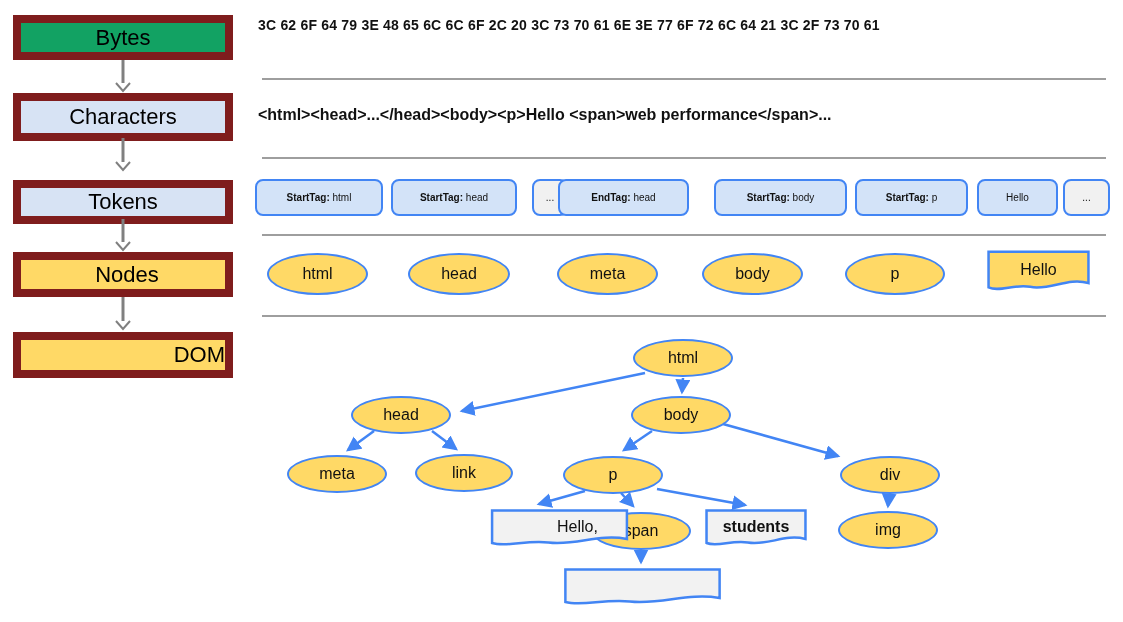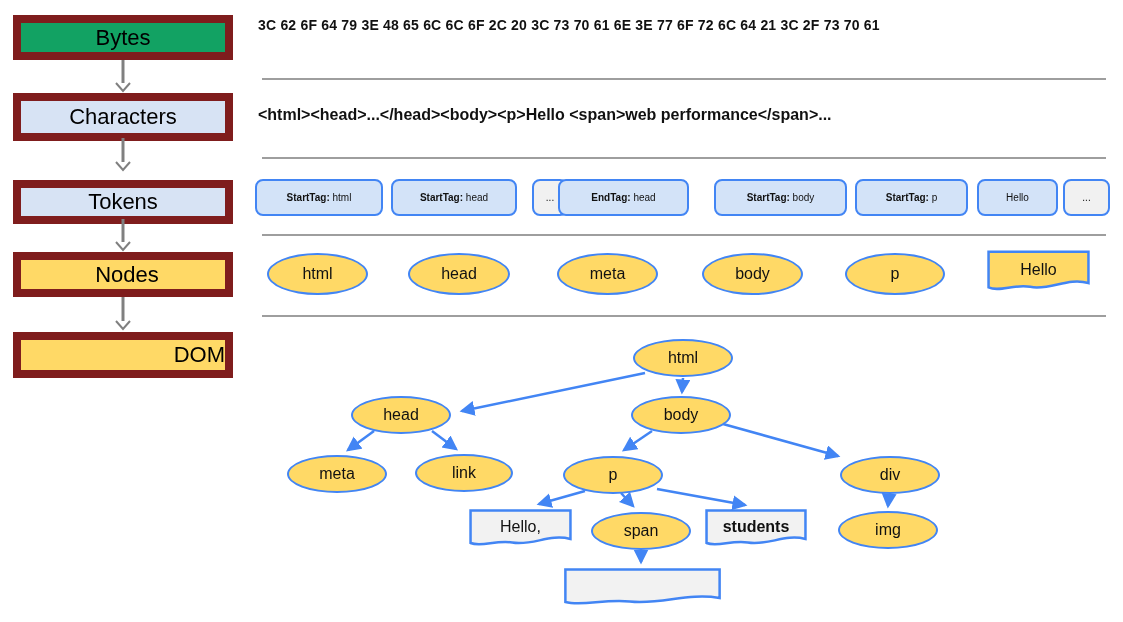--- a/index.html
+++ b/index.html
@@ -147,21 +147,21 @@
 <div class="oval" style="left:840px; top:456px; width:100px; height:38px;">
     <span>div</span>
   </div>
 <div class="oval" style="left:591px; top:512px; width:100px; height:38px;">
     <span>span</span>
   </div>
 <div class="oval" style="left:838px; top:511px; width:100px; height:38px;">
     <span>img</span>
   </div>
 
-<div class="flag gray" style="left:469px; top:509px; width:103px; height:40px;">
+<div class="flag gray" style="left:490px; top:509px; width:103px; height:40px;padding-left:36px;">
   <svg viewBox="0 0 100 40" preserveAspectRatio="none">
       <path d="M 1.5,1.5 L 98.5,1.5 L 98.5,30 C 78,24.5 62,37 42,33.5 C 26,30.8 12,38.5 1.5,34 Z"></path>
     </svg>
   <span class="flag-label">Hello,</span>
 </div>
 <div class="flag gray" style="left:705px; top:509px; width:102px; height:40px;font-weight:bold;">
   <svg viewBox="0 0 100 40" preserveAspectRatio="none">
       <path d="M 1.5,1.5 L 98.5,1.5 L 98.5,30 C 78,24.5 62,37 42,33.5 C 26,30.8 12,38.5 1.5,34 Z"></path>
     </svg>
   <span class="flag-label">students</span>

